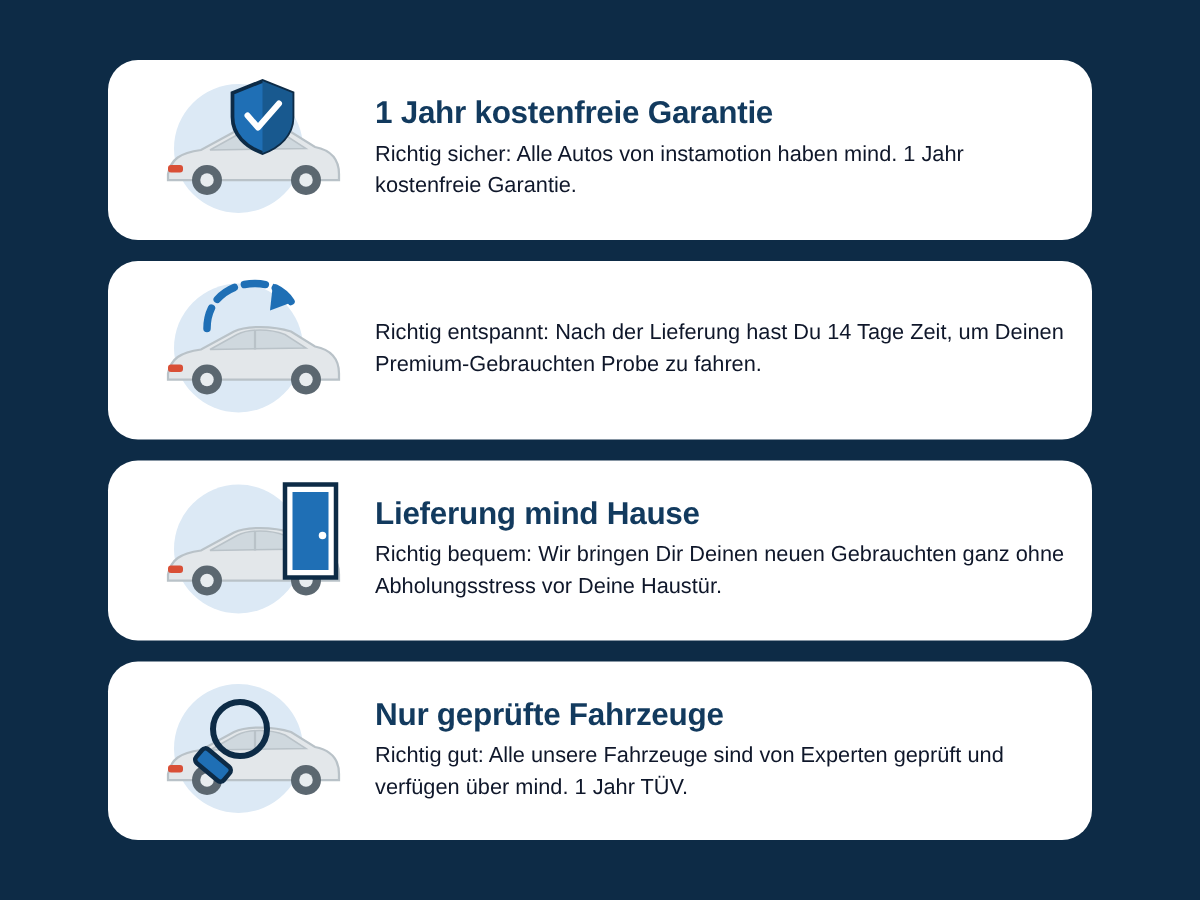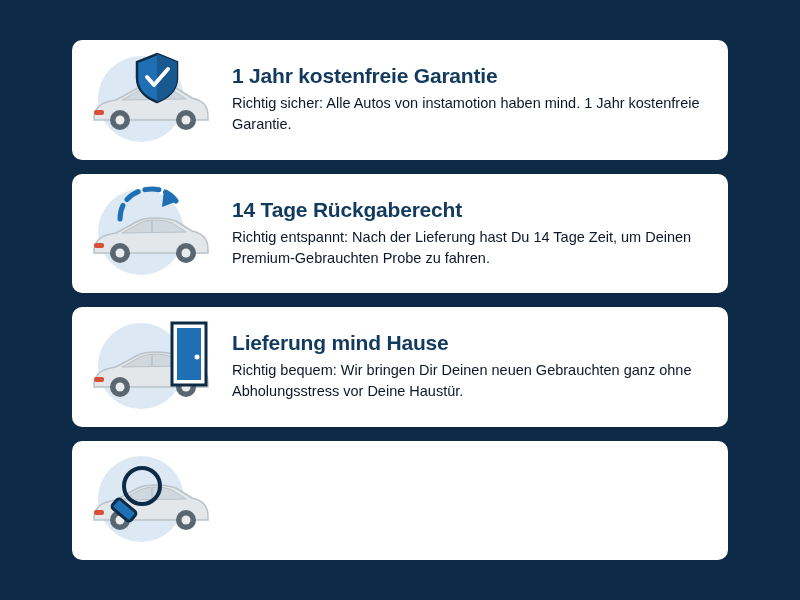--- a/index.html
+++ b/index.html
@@ -20,25 +20,25 @@
     background: #0d2b46;
     box-sizing: border-box;
     padding: 40px 72px;
     display: flex;
     flex-direction: column;
     justify-content: flex-start;
     gap: 14px;
   }
   .card {
     background: #ffffff;
-    border-radius: 10px;
+    border-radius: 20px;
     display: flex;
     align-items: center;
     box-sizing: border-box;
-    padding: 10px 18px 10px 6px;
+    padding: 10px 18px 10px 24px;
     min-height: 112px;
   }
   .card-illustration {
     width: 150px;
     min-width: 150px;
     height: 100px;
     position: relative;
     display: flex;
     align-items: center;
     justify-content: center;
@@ -123,21 +123,20 @@
         <path d="M36 24 L54 14 C62 10 76 10 86 14 L100 23 Z" fill="#cfd8de" stroke="#b9c2c8" stroke-width="1"></path>
         <line x1="66" y1="11" x2="66" y2="24" stroke="#b9c2c8" stroke-width="1.5"></line>
         <rect x="8" y="34" width="10" height="5" rx="2" fill="#d94f36"></rect>
         <circle cx="34" cy="44" r="10" fill="#5b6770"></circle>
         <circle cx="34" cy="44" r="4.5" fill="#e8ecef"></circle>
         <circle cx="100" cy="44" r="10" fill="#5b6770"></circle>
         <circle cx="100" cy="44" r="4.5" fill="#e8ecef"></circle>
       </svg>
     </div>
     <div class="card-body">
-      <h2 class="card-title">14 Tage Rückgaberecht</h2>
       <p class="card-text">Richtig entspannt: Nach der Lieferung hast Du 14 Tage Zeit, um Deinen Premium-Gebrauchten Probe zu fahren.</p>
     </div>
   </div>
 
   <div class="card">
     <div class="card-illustration">
       <div class="halo"></div>
       <svg class="overlay-icon" style="left:88px; top:2px;" width="52" height="74" viewBox="0 0 52 74">
         <rect x="6" y="4" width="34" height="62" fill="#ffffff" stroke="#0d2b46" stroke-width="3"></rect>
         <rect x="11" y="9" width="24" height="52" fill="#1f6fb5"></rect>
@@ -172,16 +171,18 @@
         <circle cx="34" cy="44" r="4.5" fill="#e8ecef"></circle>
         <circle cx="100" cy="44" r="10" fill="#5b6770"></circle>
         <circle cx="100" cy="44" r="4.5" fill="#e8ecef"></circle>
       </svg>
       <svg class="overlay-icon" style="left:28px; top:14px;" width="62" height="70" viewBox="0 0 62 70">
         <circle cx="36" cy="22" r="18" fill="none" stroke="#0d2b46" stroke-width="4"></circle>
         <rect x="6" y="40" width="24" height="12" rx="3" transform="rotate(40 18 46)" fill="#1f6fb5" stroke="#0d2b46" stroke-width="3"></rect>
       </svg>
     </div>
     <div class="card-body">
+      <h2 class="card-title">Nur geprüfte Fahrzeuge</h2>
+      <p class="card-text">Richtig gut: Alle unsere Fahrzeuge sind von Experten geprüft und verfügen über mind. 1 Jahr TÜV.</p>
     </div>
   </div>
 
 </div>
 
 </body></html>

